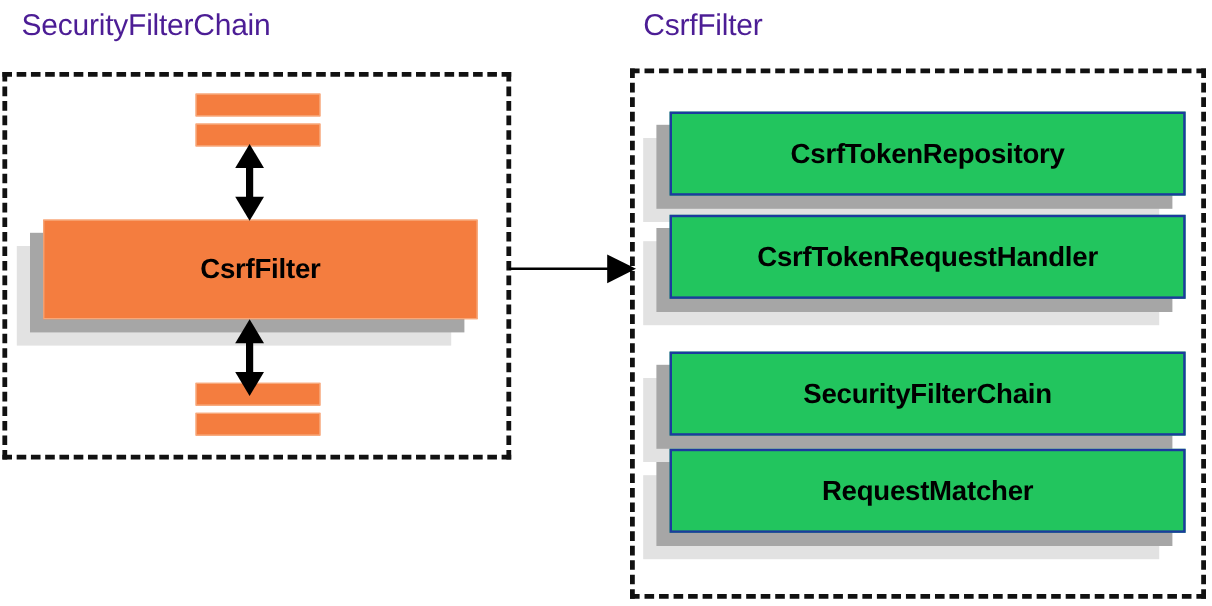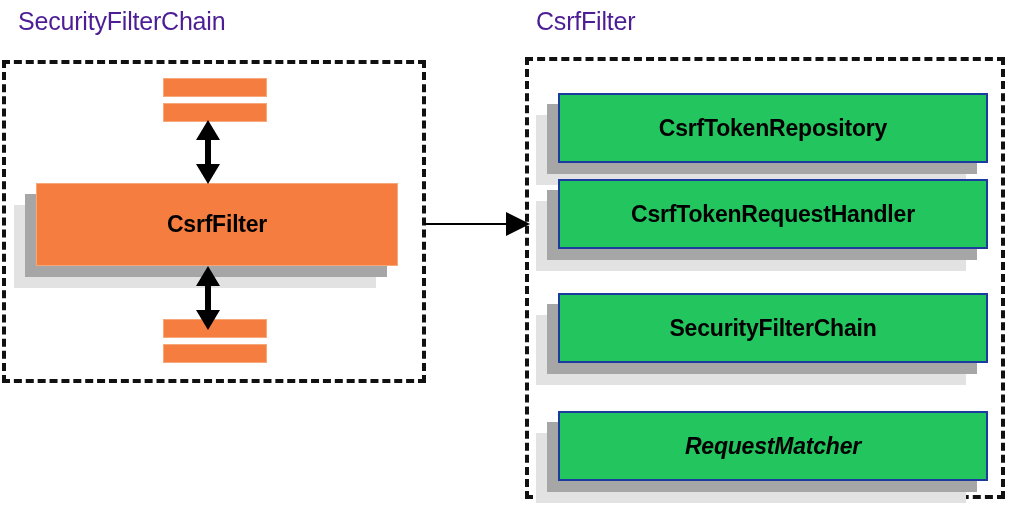--- a/index.html
+++ b/index.html
@@ -91,21 +91,21 @@
   }
 
   
   #node-csrffilter { left: 36px; top: 183px; width: 362px; height: 83px; }
 
   
   .node.blue { left: 558px; width: 430px; height: 70px; }
   #node-csrftokenrepository    { top: 93px;  }
   #node-csrftokenrequesthandler{ top: 179px; }
   #node-accessdeniedhandler    { top: 293px; }
-  #node-requestmatcher         { top: 411px; font-style: italic; }
+  #node-requestmatcher         { top: 374px; }
 
   
   #bar-top-1    { left: 163px; top: 78px;  width: 104px; height: 19px; }
   #bar-top-2    { left: 163px; top: 103px; width: 104px; height: 19px; }
   #bar-bottom-1 { left: 163px; top: 319px; width: 104px; height: 19px; }
   #bar-bottom-2 { left: 163px; top: 344px; width: 104px; height: 19px; }
 
   
   .arrow-svg {
     position: absolute;

